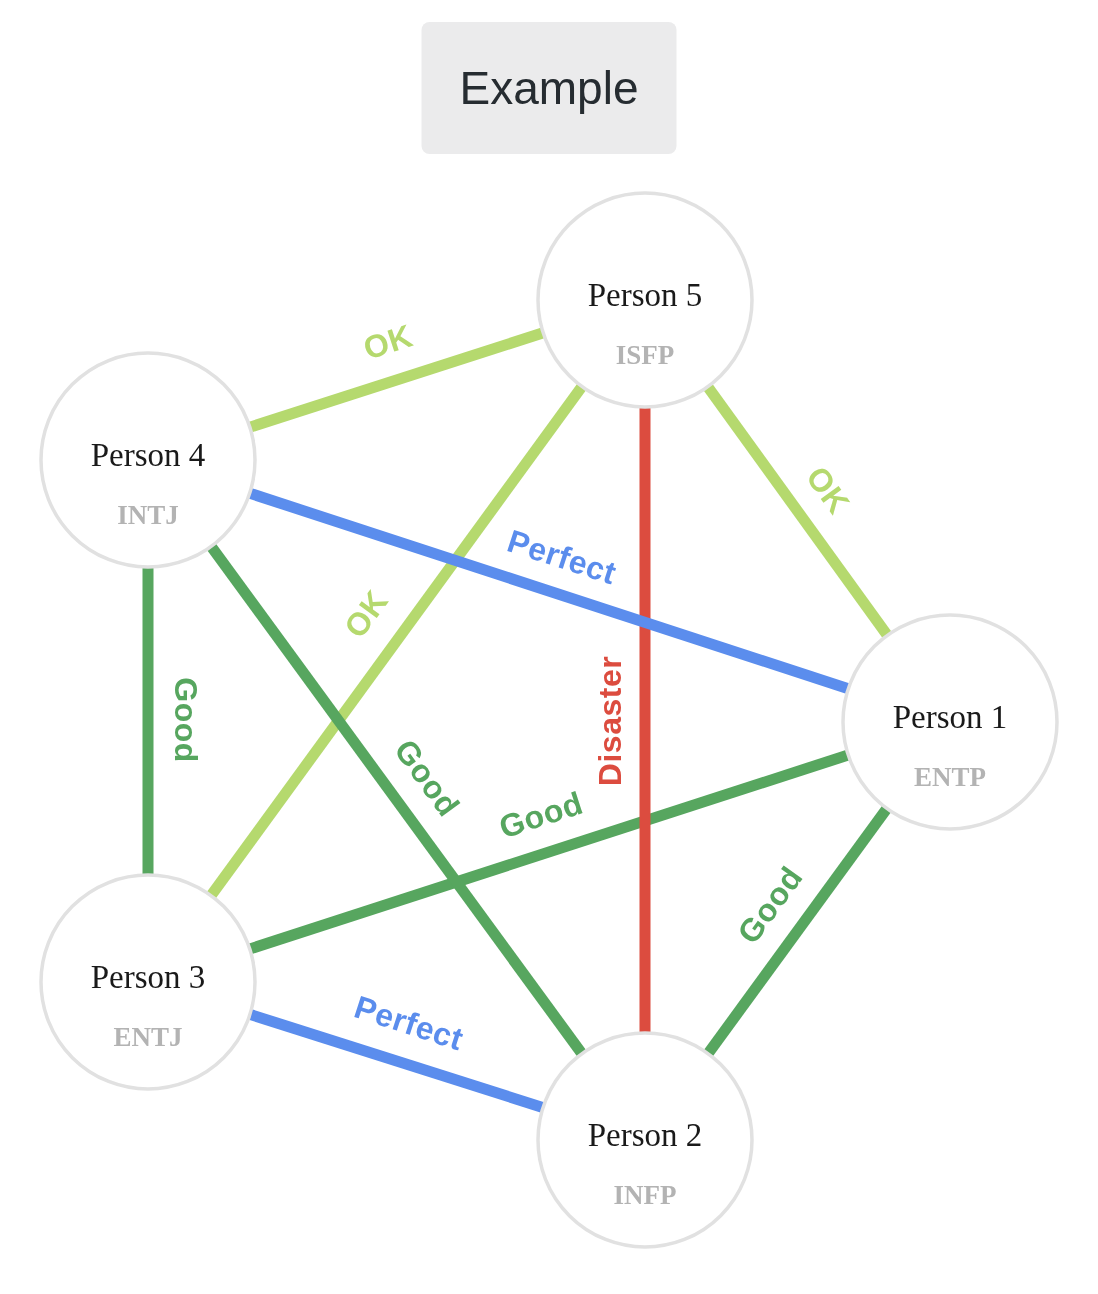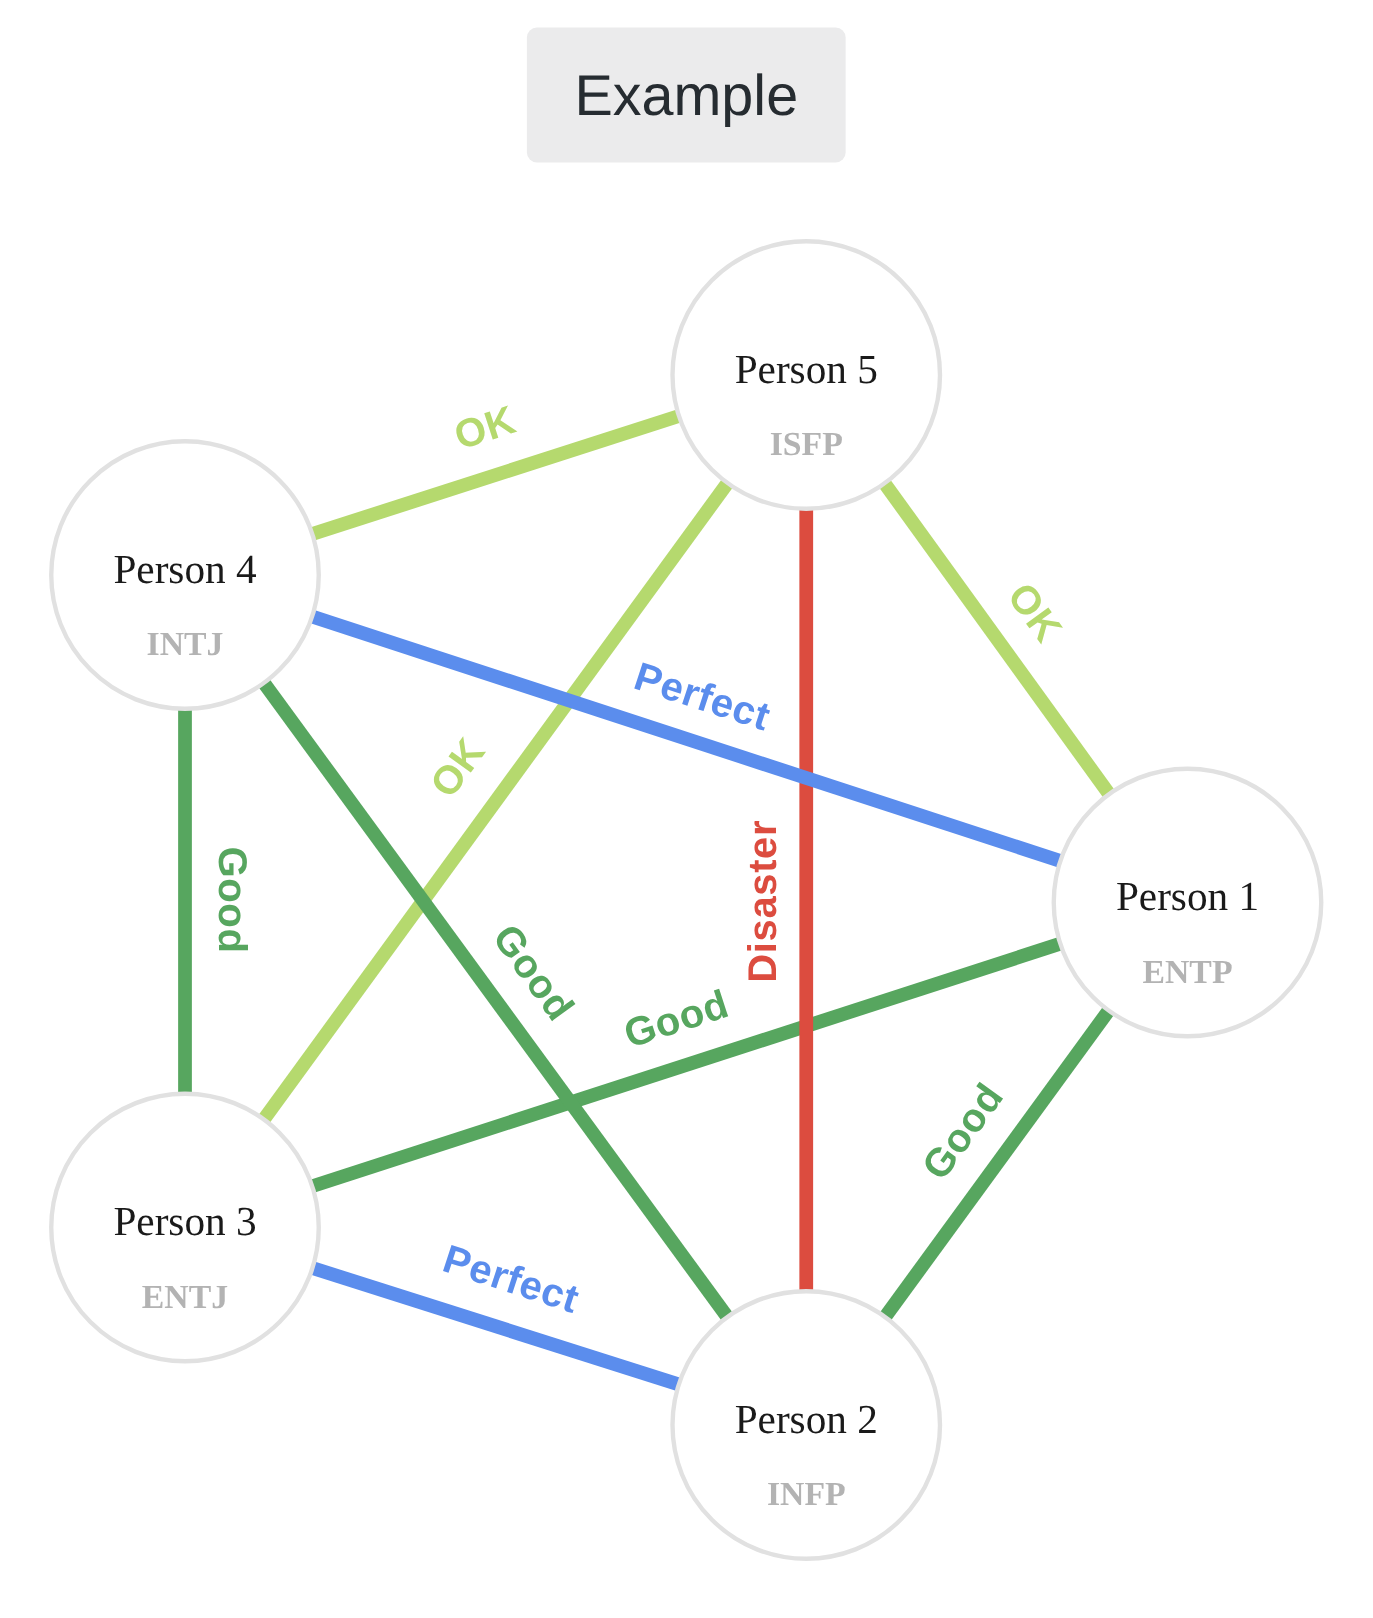--- a/index.html
+++ b/index.html
@@ -16,21 +16,21 @@
     overflow: hidden;
   }
   .title-pill {
     position: absolute;
     top: 22px;
     left: 50%;
     transform: translateX(-50%);
     background: var(--title-bg, #ebebec);
     color: var(--title-text, #262c31);
     border-radius: 8px;
-    padding: 26px 38px;
+    padding: 38px 38px;
     font-size: 46px;
     line-height: 56px;
     font-weight: 400;
     white-space: nowrap;
   }
   svg.graph {
     position: absolute;
     left: 0;
     top: 0;
   }

